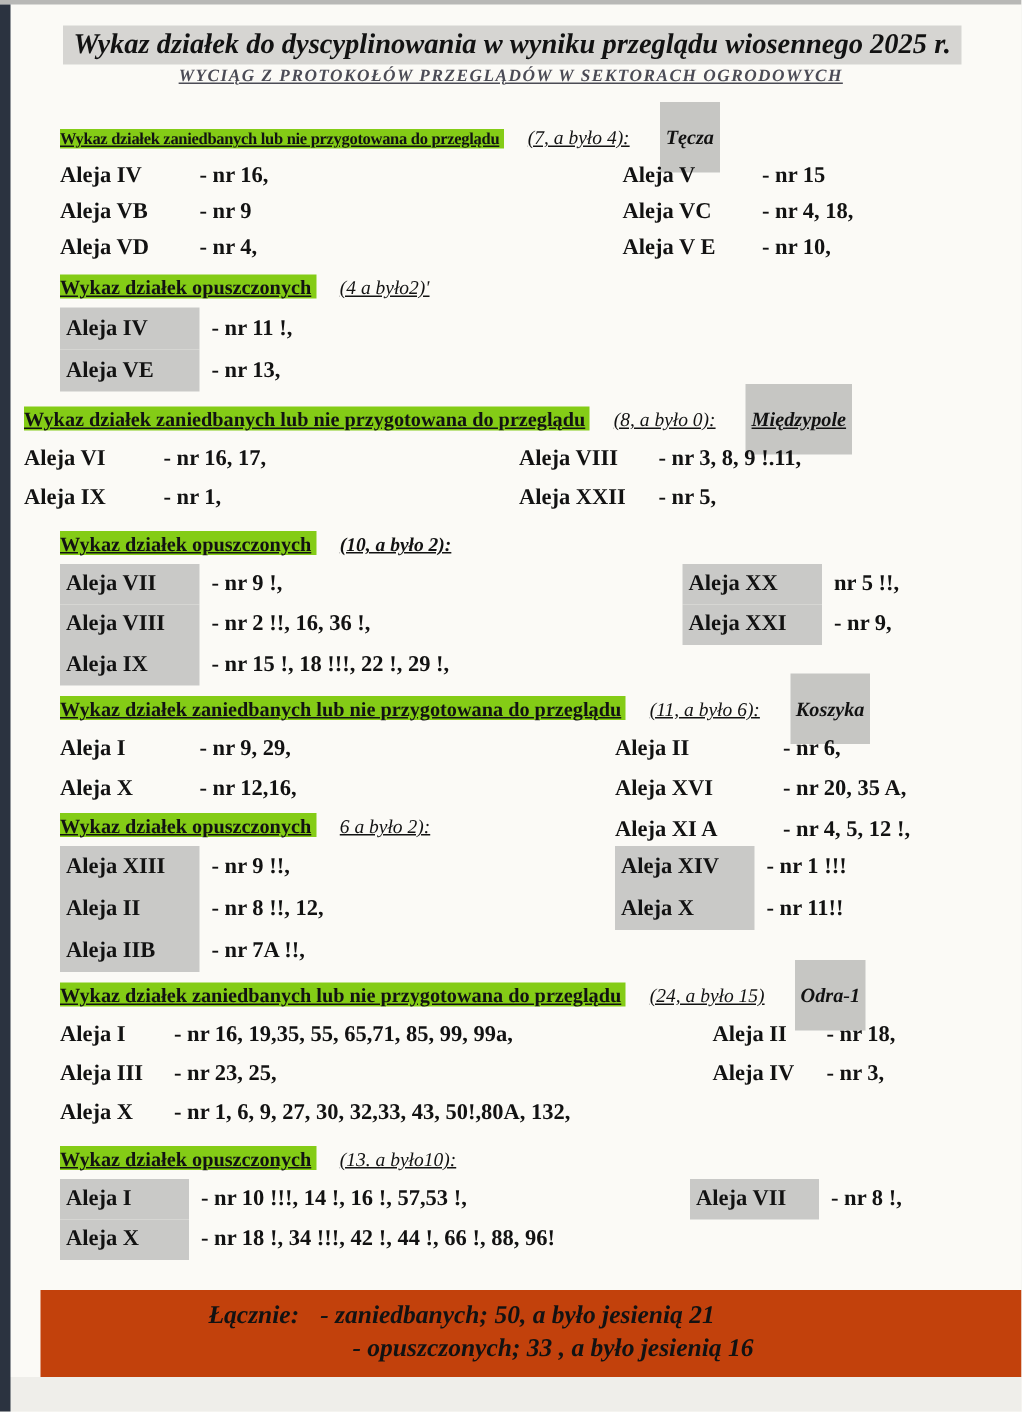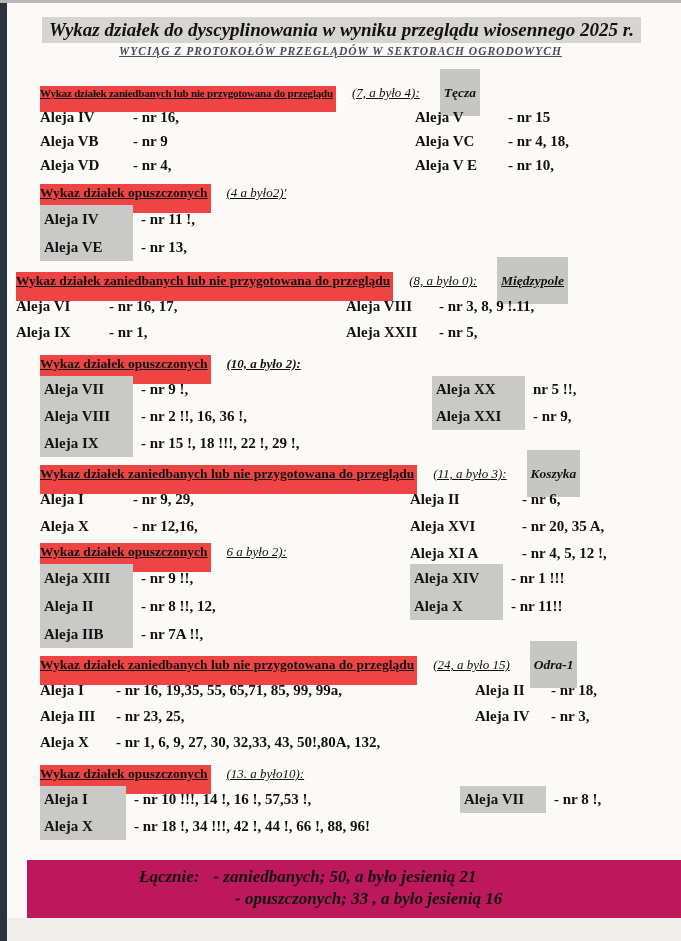--- a/index.html
+++ b/index.html
@@ -28,21 +28,21 @@
   }
   .subtitle{
     text-align:center;margin-top:2px;
     font-style:italic;font-size:11.5px;font-weight:bold;
     color:#4b4b55;text-decoration:underline;letter-spacing:1px;
   }
   .section{margin-left:40px;margin-right:10px;}
   .sec-head{white-space:nowrap;}
   .sec-head .phrase{
     font-weight:bold;font-size:13.5px;text-decoration:underline;
-    background:#ef4444;padding:1px 3px 13px 0;
+    background:#84cc16;padding:1px 3px 0 0;
   }
   .sec-head .count{
     font-style:italic;font-size:13px;text-decoration:underline;margin-left:12px;
   }
   .sec-head .count.bold{font-weight:bold;}
   .sec-head .sector{
     font-weight:bold;font-style:italic;font-size:13.5px;
     background:#c6c6c3;padding:16px 4px;margin-left:16px;
   }
   .sec-head .sector.ul{text-decoration:underline;}
@@ -50,39 +50,39 @@
   .rows{position:relative;margin-top:4px;}
   .col{display:flex;flex-direction:column;}
   .col-right{position:absolute;top:0;}
   .row{white-space:nowrap;font-weight:bold;font-size:15px;line-height:24px;}
   .row-label{display:inline-block;min-width:93px;}
   .hl .row-label{background:#c9c9c7;padding:0 4px;min-width:85px;margin-right:8px;}
   
   .s0 .col-right{left:375px;}
   .s1 .col-right{left:370px;} .s1 .row{line-height:28px;}
   .s2 .col-right{left:330px;} .s2 .row{line-height:26px;}
-  .s3 .col-right{left:392px;} .s3 .row{line-height:27px;}
+  .s3 .col-right{left:415px;} .s3 .row{line-height:27px;}
   .s4 .col-right{left:370px;} .s4 .row{line-height:27px;}
   .s4 .col-right .row-label{min-width:112px;}
   .s5 .col-right{left:370px;} .s5 .row{line-height:28px;}
   .s6 .col-right{left:435px;} .s6 .row{line-height:26px;}
   .s6 .row-label{min-width:76px;}
   .s7 .col-right{left:420px;} .s7 .row{line-height:27px;}
   .s7 .hl .row-label{min-width:78px;}
   .s0{margin-top:26px;}
   .s1{margin-top:6px;}
   .s2{margin-top:10px;margin-left:16px;}
   .s3{margin-top:9px;}
   .s4{margin-top:7px;}
   .s5{margin-top:2px;}
   .s6{margin-top:7px;}
   .s7{margin-top:9px;}
   .footer-box{
     position:absolute;left:27px;right:0;bottom:0;height:58px;
-    background:#be185d;z-index:2;
+    background:#c2410c;z-index:2;
     font-weight:bold;font-style:italic;font-size:17px;
     padding-top:7px;box-sizing:border-box;
   }
   .footer-line1{padding-left:112px;white-space:nowrap;}
   .footer-line1 .lbl{margin-right:14px;}
   .footer-line2{padding-left:208px;white-space:nowrap;margin-top:2px;}
 </style>
 </head>
 <body>
 
@@ -159,21 +159,21 @@
       <div class="col col-right">
         <div class="row"><span class="row-label">Aleja XX</span><span>nr 5 !!,</span></div>
         <div class="row"><span class="row-label">Aleja XXI</span><span>- nr 9,</span></div>
       </div>
     </div>
   </div>
 
   <div class="section s4">
     <div class="sec-head">
       <span class="phrase">Wykaz działek zaniedbanych lub nie przygotowana do przeglądu</span>
-      <span class="count">(11,  a było 3):</span>
+      <span class="count">(11,  a było 6):</span>
       <span class="sector">Koszyka</span>
     </div>
     <div class="rows">
       <div class="col col-left">
         <div class="row"><span class="row-label">Aleja I</span><span>- nr 9, 29,</span></div>
         <div class="row"><span class="row-label">Aleja X</span><span>- nr 12,16,</span></div>
       </div>
       <div class="col col-right">
         <div class="row"><span class="row-label">Aleja II</span><span>- nr 6,</span></div>
         <div class="row"><span class="row-label">Aleja XVI</span><span>- nr 20, 35 A,</span></div>

